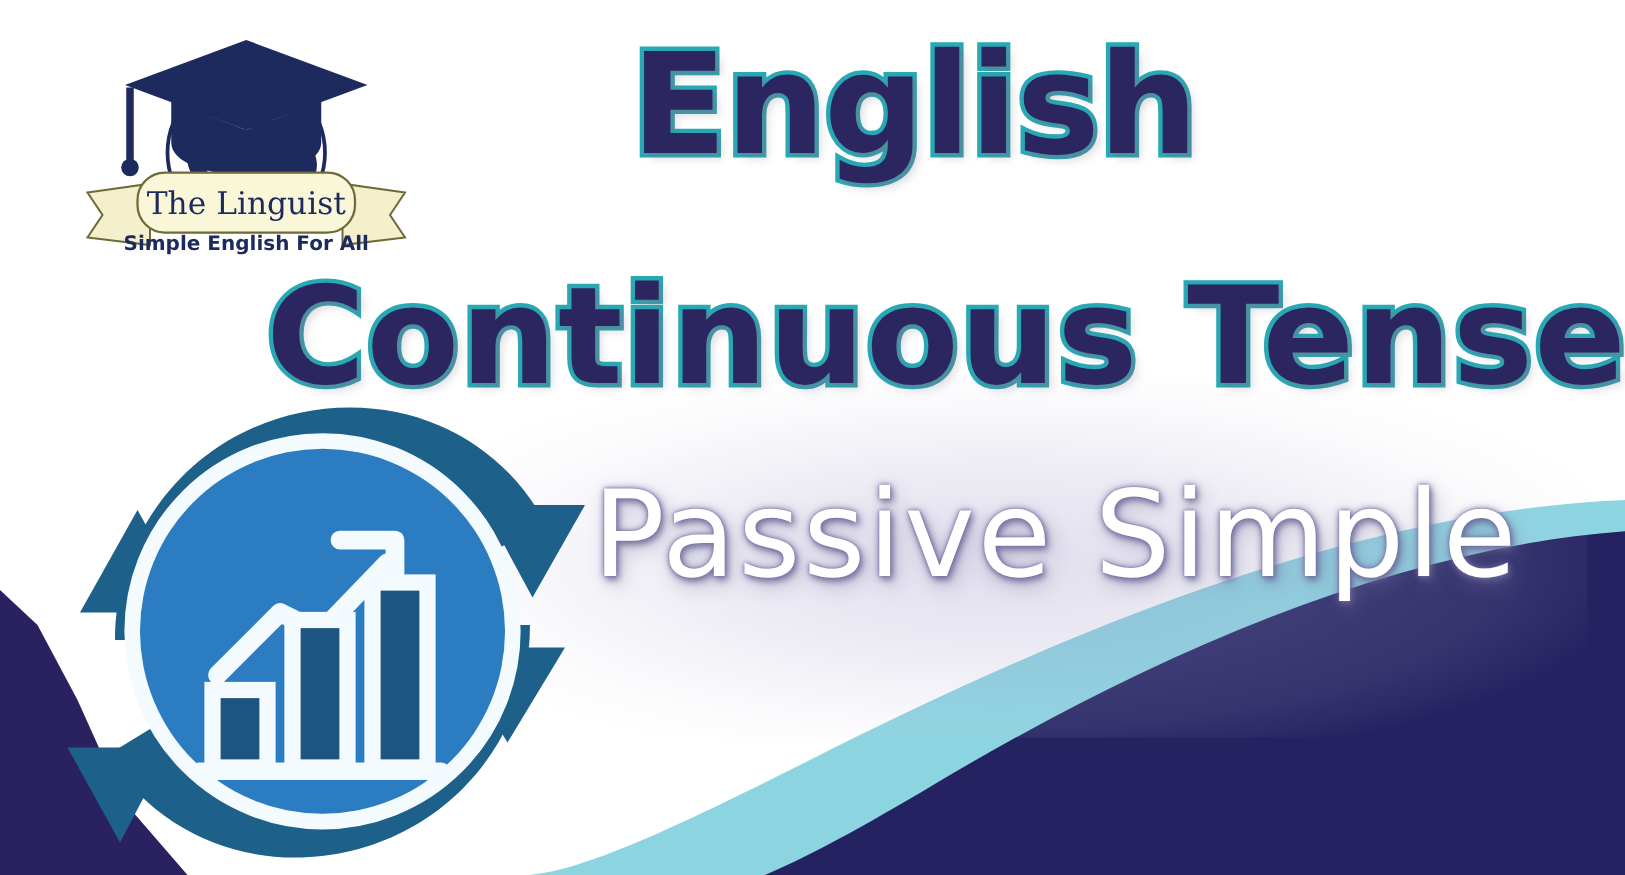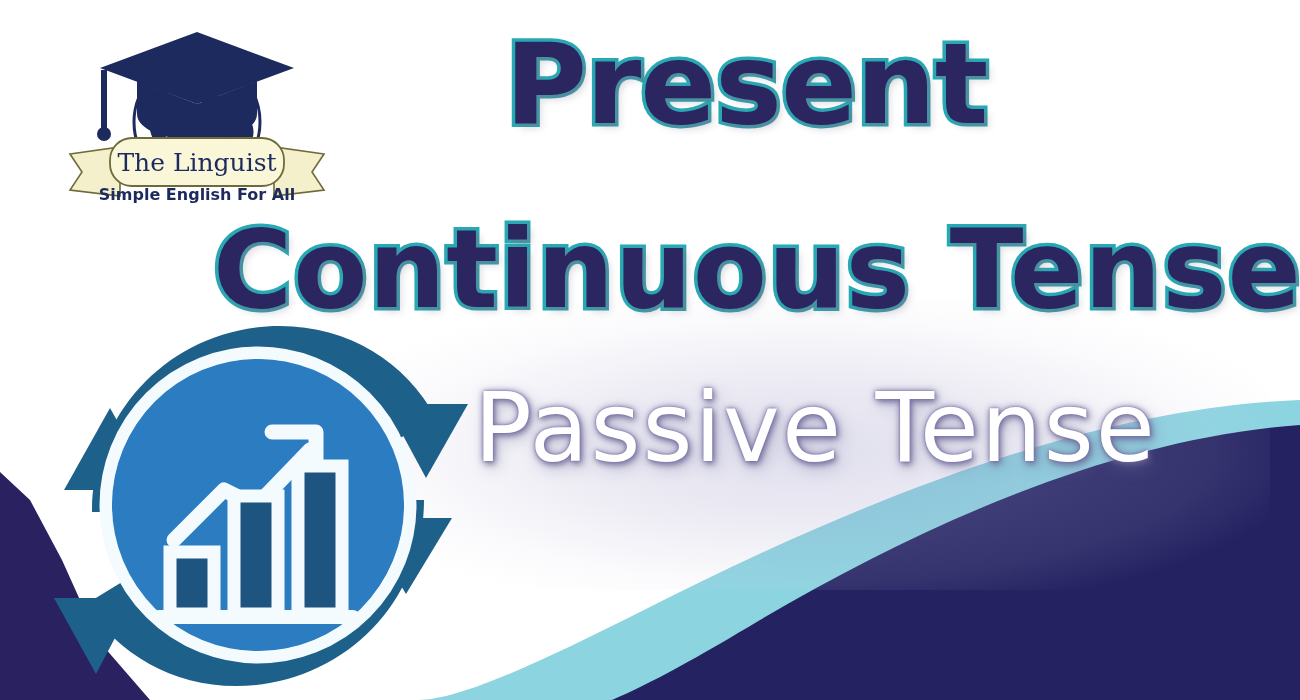--- a/index.html
+++ b/index.html
@@ -154,25 +154,25 @@
     <g>
       <path d="M8,136 L58,129 L58,178 L8,172 L20,154 Z" fill="#f4f0cb" stroke="#6f6a3a" stroke-width="1.6"></path>
       <path d="M262,136 L212,129 L212,178 L262,172 L250,154 Z" fill="#f4f0cb" stroke="#6f6a3a" stroke-width="1.6"></path>
       <rect x="48" y="120" width="174" height="48" rx="22" fill="#faf6d8" stroke="#6f6a3a" stroke-width="1.8"></rect>
     </g>
 
     <text x="135" y="153" text-anchor="middle" font-family="DejaVu Serif, serif" font-size="25" fill="#1d2a5e">The Linguist</text>
     <text x="135" y="182" text-anchor="middle" font-family="DejaVu Sans, sans-serif" font-weight="bold" font-size="16" fill="#1d2a5e">Simple English For All</text>
   </svg>
 
-  <div class="headline" id="title-line1">Present</div>
+  <div class="headline" id="title-line1">English</div>
 
   <div class="headline" id="title-line2">Continuous Tense</div>
 
-  <div id="subtitle">Passive Tense</div>
+  <div id="subtitle">Passive Simple</div>
 
   <svg id="cycle-icon" viewBox="0 0 420 400">
 
     <g fill="#1d6089">
 
       <path d="M44,212
                C44,108 128,26 232,26
                C300,26 358,62 388,118
                L352,138
                C328,92 284,62 232,62

